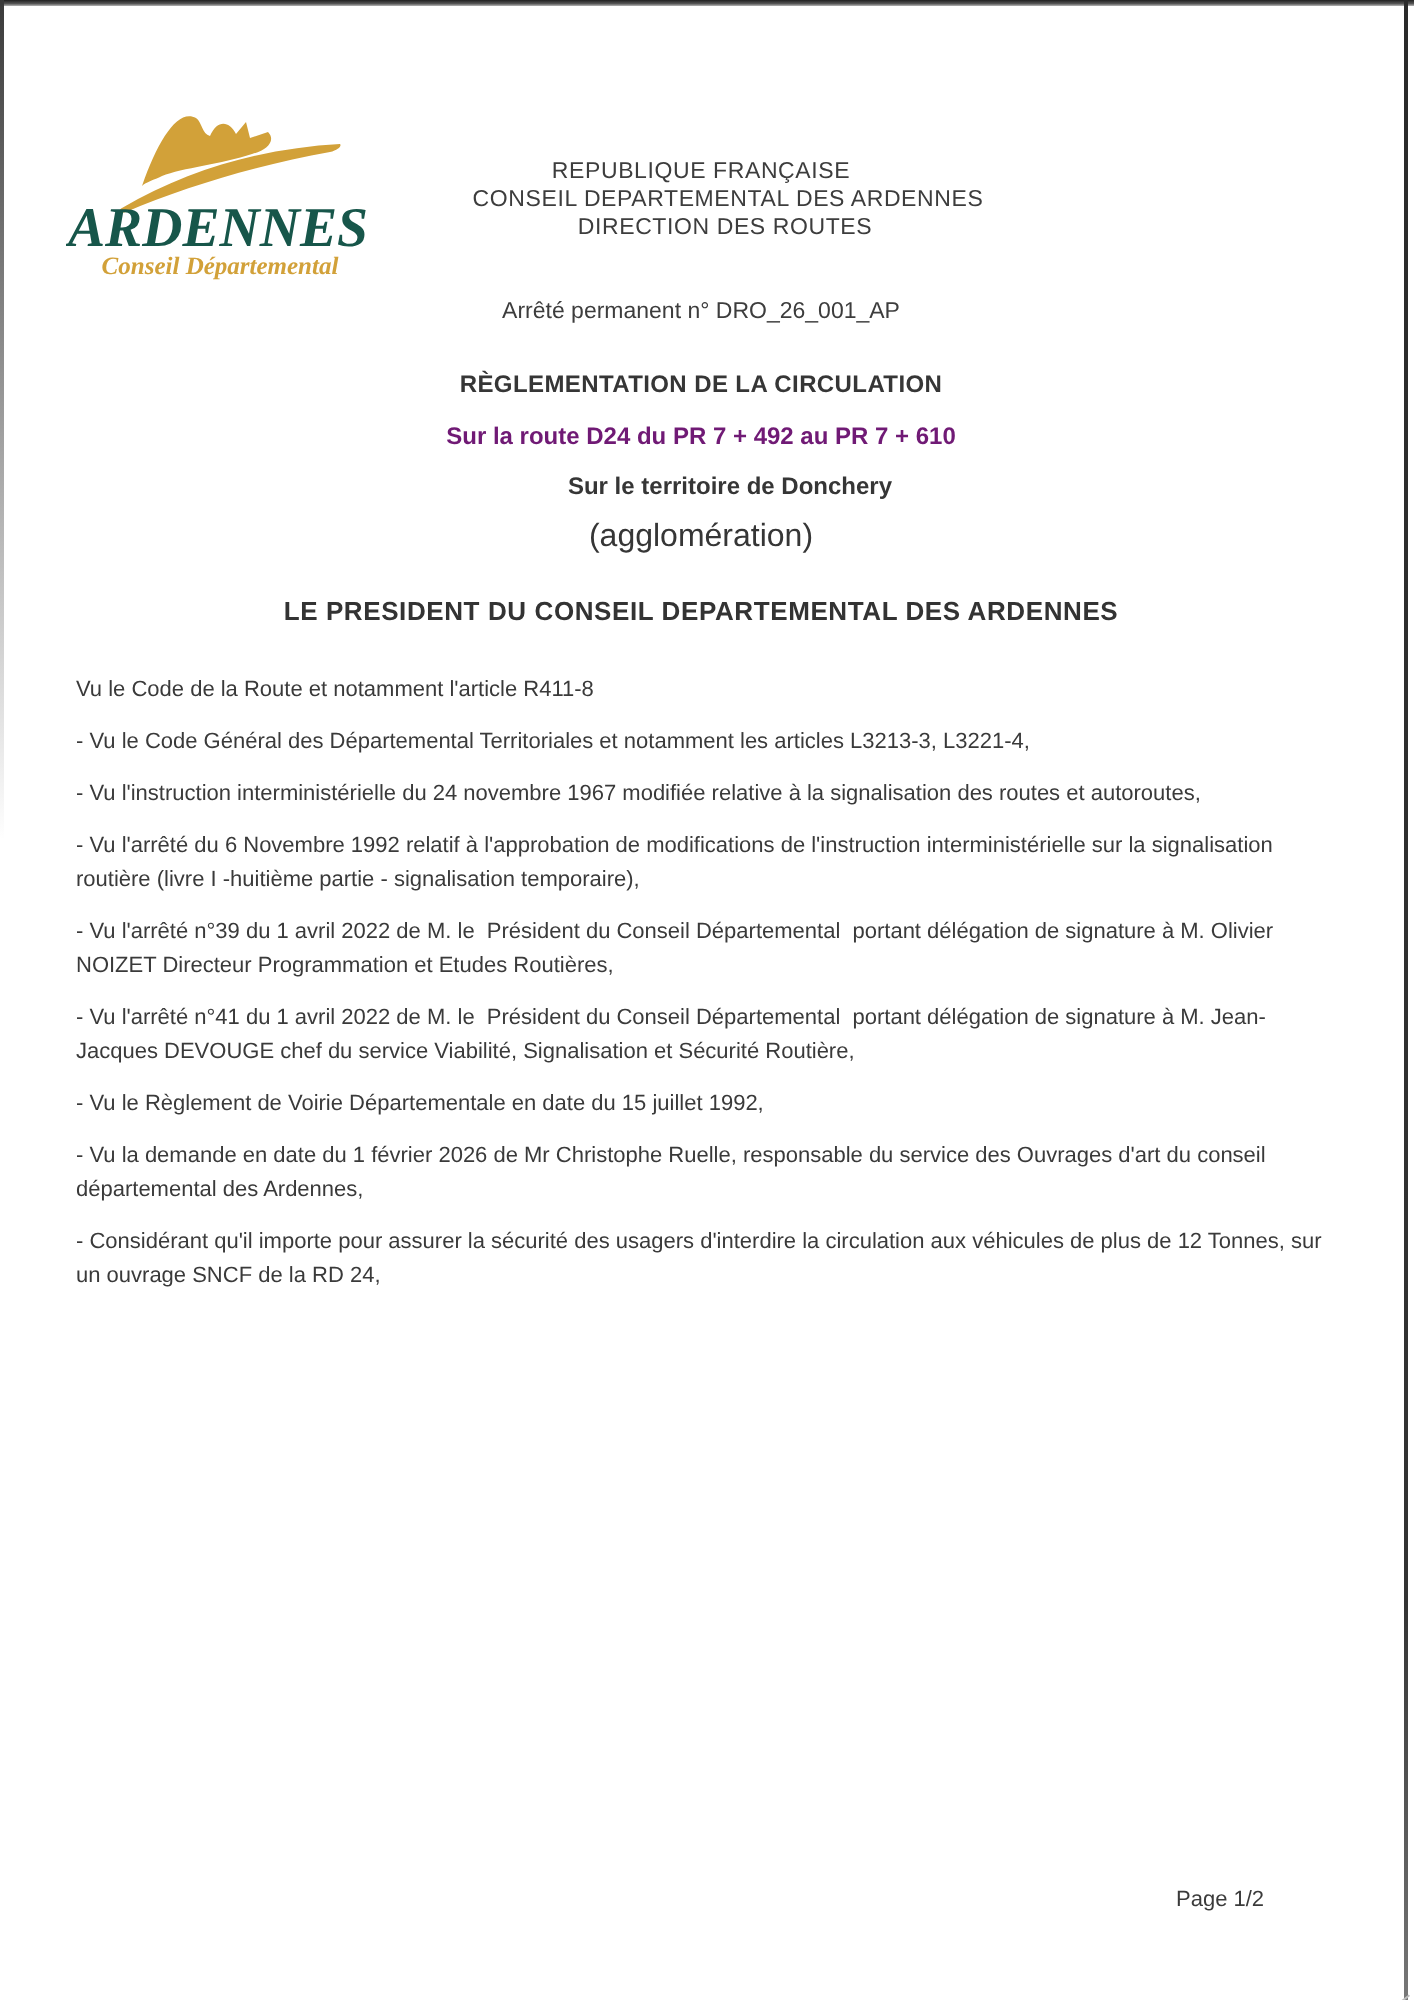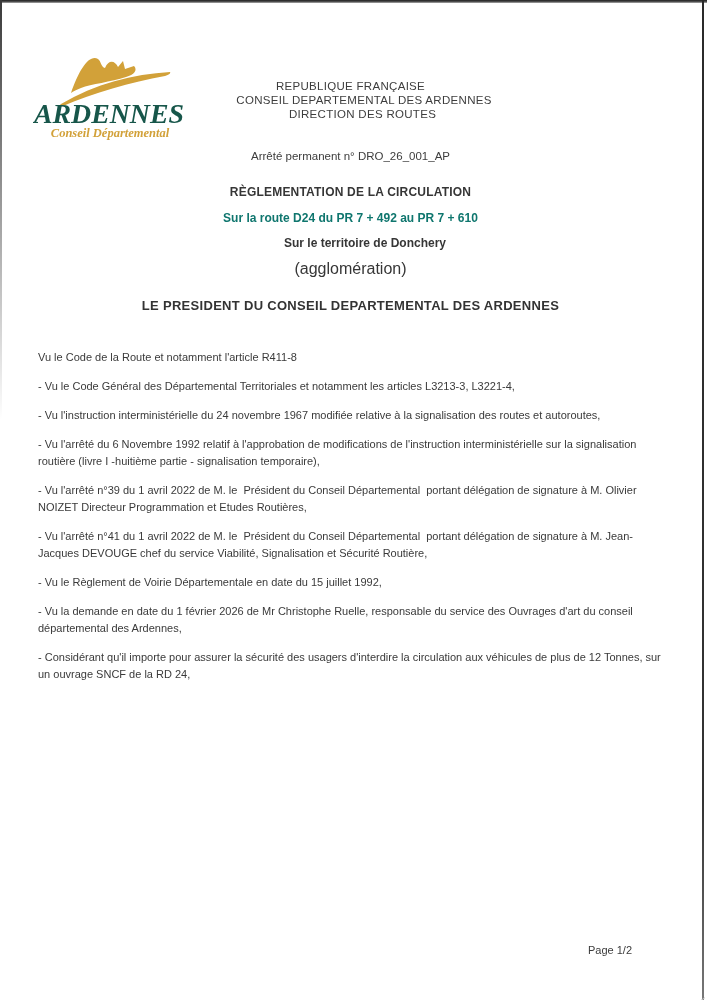--- a/index.html
+++ b/index.html
@@ -26,29 +26,29 @@
   
   .logo { position:absolute; left:33px; top:46px; width:155px; height:95px; }
 
   
   .c { position:absolute; left:0; right:6px; text-align:center; }
   .h-republique { top:80px;  font-size:11.5px; letter-spacing:.3px; color:#3d3d3d; }
   .h-conseil    { top:94px;  font-size:11.5px; letter-spacing:.3px; color:#3d3d3d;margin-left:27px; }
   .h-direction  { top:108px; font-size:11.5px; letter-spacing:.3px; color:#3d3d3d;margin-left:24px; }
   .h-arrete     { top:150px; font-size:11.5px; color:#3d3d3d; }
   .h-reg        { top:185px; font-size:12px;  font-weight:bold; letter-spacing:.2px; color:#363636; }
-  .h-route      { top:211px; font-size:12px;  font-weight:bold; color:#0f766e; }
+  .h-route      { top:211px; font-size:12px;  font-weight:bold; color:#701a75; }
   .h-territoire { top:236px; font-size:12px;  font-weight:bold; color:#363636;margin-left:29px; }
   .h-agglo      { top:260px; font-size:16px;  font-weight:normal; color:#363636; }
   .h-president  { top:298px; font-size:13px;  font-weight:bold; letter-spacing:.3px; color:#333333; }
 
   
   .body-text { position:absolute; left:38px; top:337px; width:634px; }
   .body-text p {
-    margin:12px 0 9px 0;
+    margin:0 0 9px 0;
     font-size:11px;
     line-height:17px;
     color:#3a3a3a;
     white-space:pre-wrap;
   }
 
   .page-footer {
     position:absolute; left:588px; top:944px;
     font-size:11px; color:#3b3b3b;
   }

